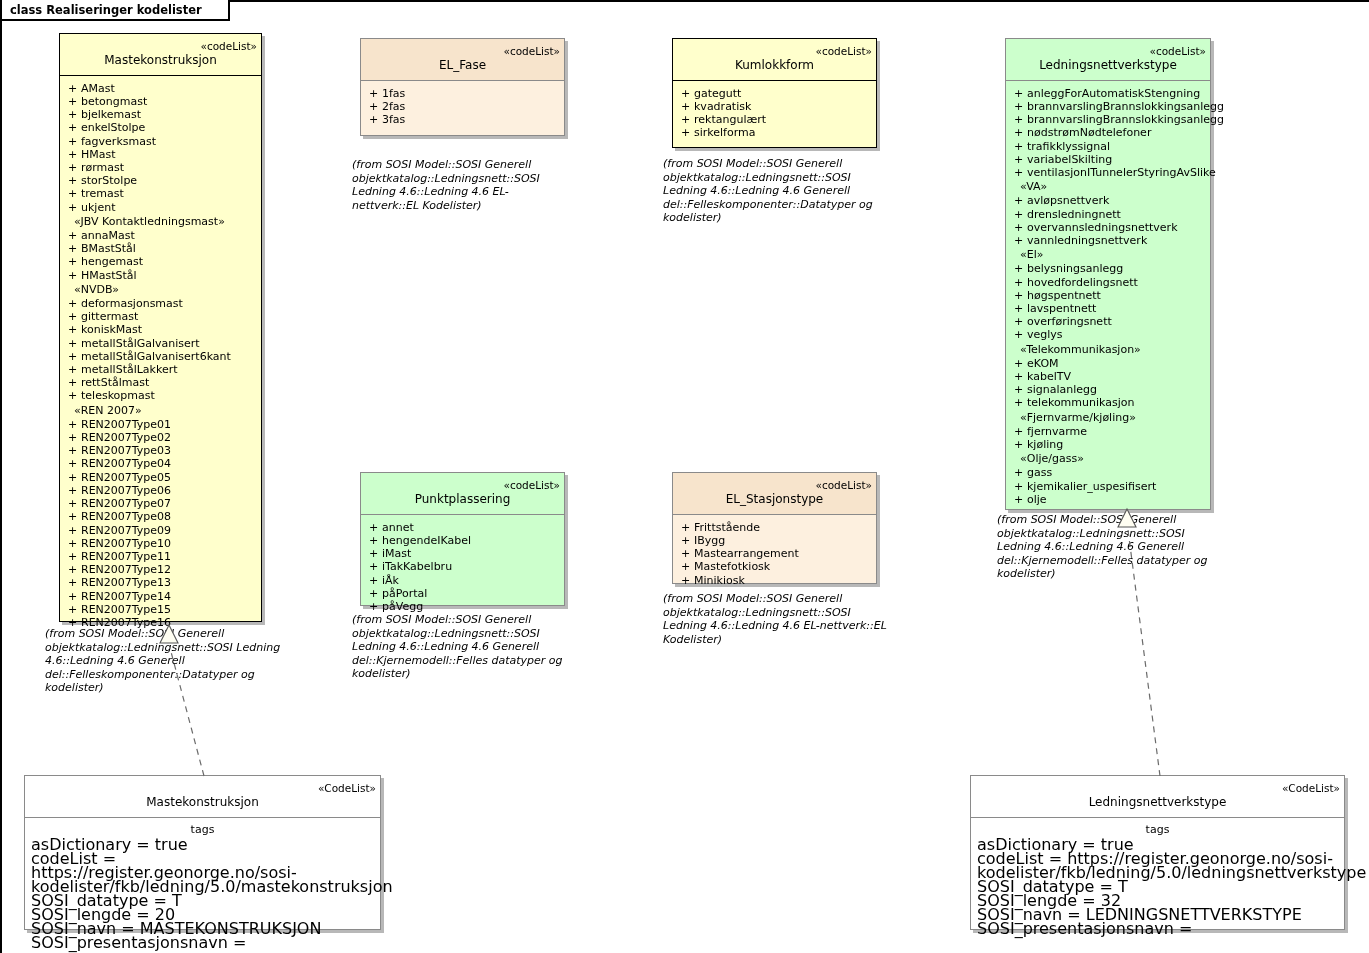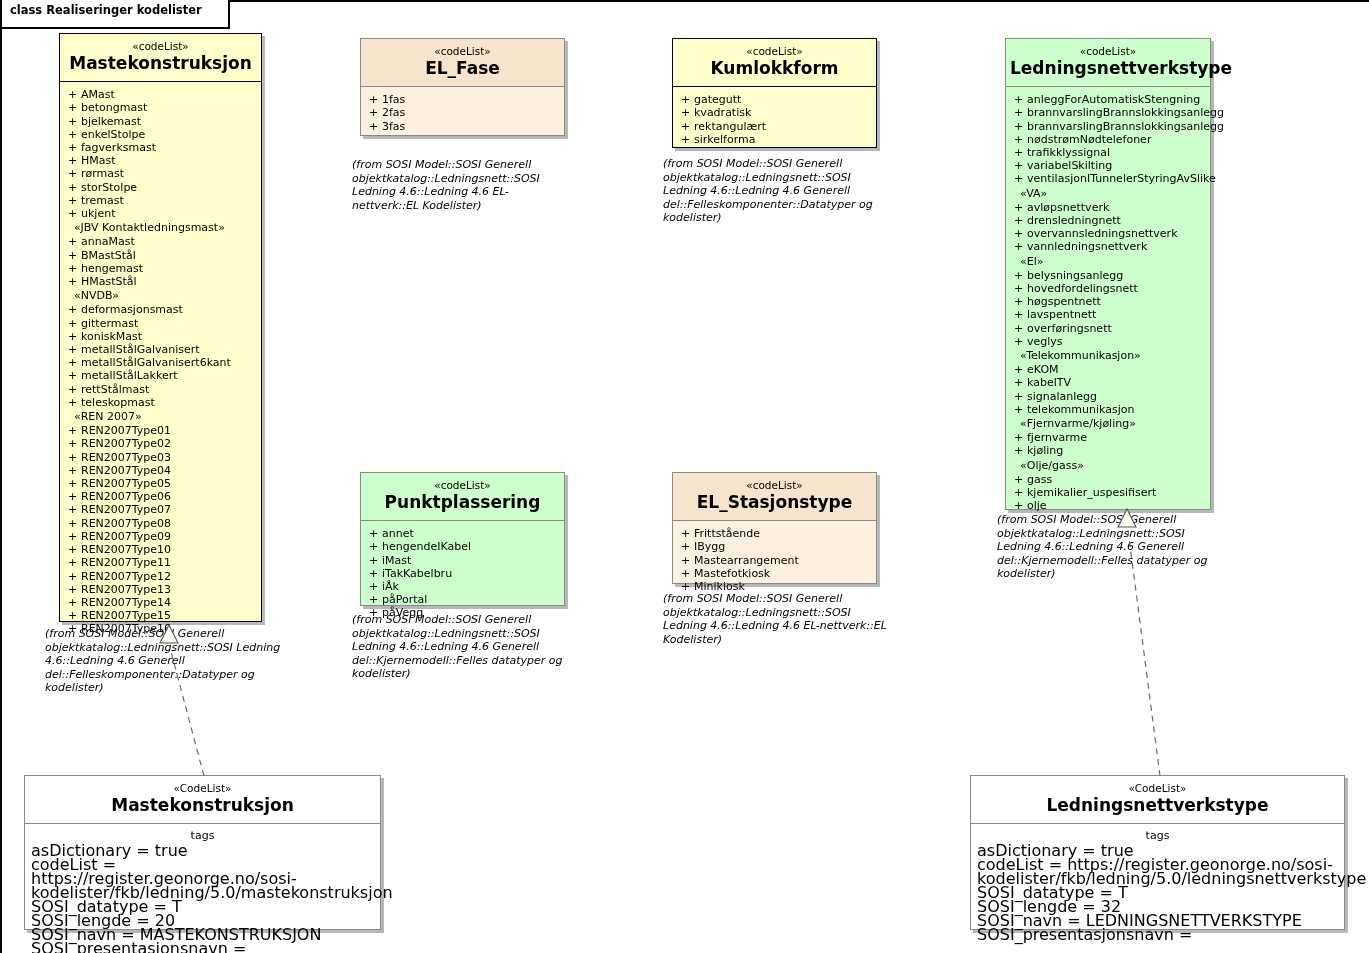--- a/index.html
+++ b/index.html
@@ -20,21 +20,21 @@
     width: 1369px; height: 953px;
     border-left: 2px solid #000;
     border-top: 0;
     box-sizing: border-box;
   }
   
   #diagram-tab {
     position: absolute;
     left: 2px; top: 0px;
     height: 19px;
-    padding: 0 26px 8px 8px;
+    padding: 0 26px 0 8px;
     border: 2px solid #000;
     border-top: 0;
     border-left: 0;
     background: #fff;
     display: flex; align-items: center;
     font-weight: bold;
     font-size: 11.5px;
     white-space: nowrap;
     z-index: 5;
   }
@@ -68,22 +68,22 @@
     box-shadow: 3px 3px 0 0 rgba(0,0,0,0.28);
     box-sizing: border-box;
   }
   .uml-box.dark-border { border: 1px solid #000; }
   .uml-head {
     text-align: center;
     padding: 6px 4px 6px 4px;
     line-height: 1.28;
     box-sizing: border-box;
   }
-  .uml-head .stereo { font-size: 10.5px; }
-  .uml-head .cname { font-weight: bold; font-size: 17px; }
+  .uml-head .stereo { font-size: 10.5px; text-align: right; }
+  .uml-head .cname { font-weight: normal; font-size: 12px; }
   .uml-body {
     border-top: 1px solid #8a8a8a;
     padding: 6px 4px 6px 4px;
     box-sizing: border-box;
   }
   .uml-box.dark-border .uml-body { border-top: 1px solid #000; }
   .attr {
     display: flex;
     line-height: 13.2px;
     font-size: 11px;

